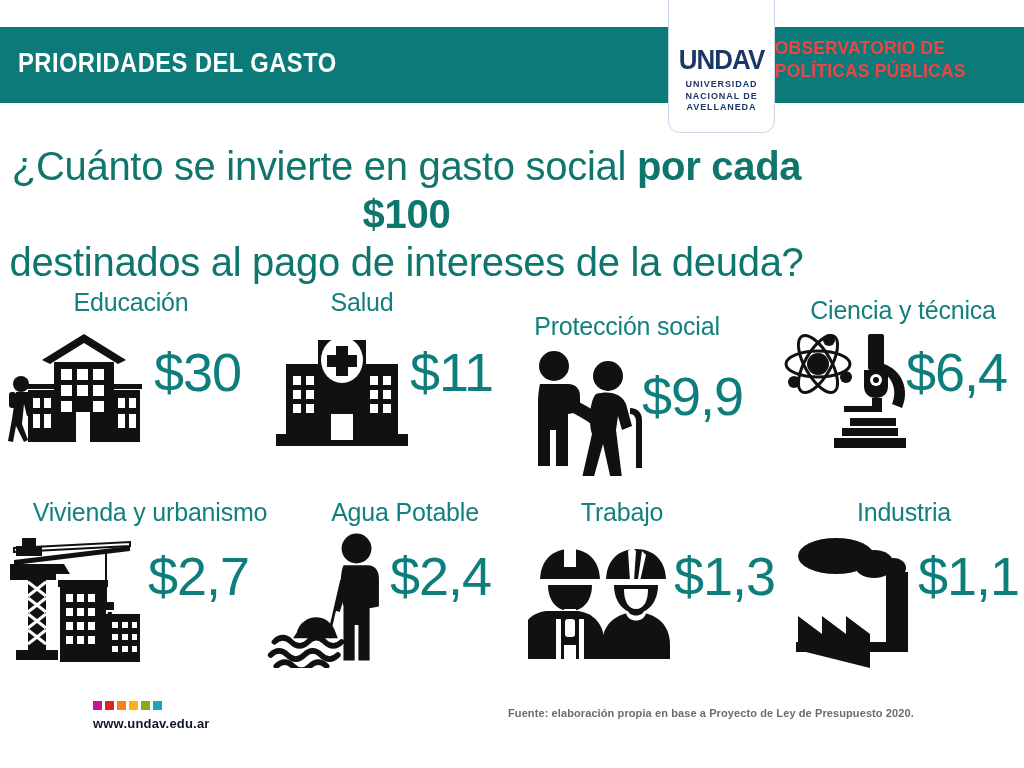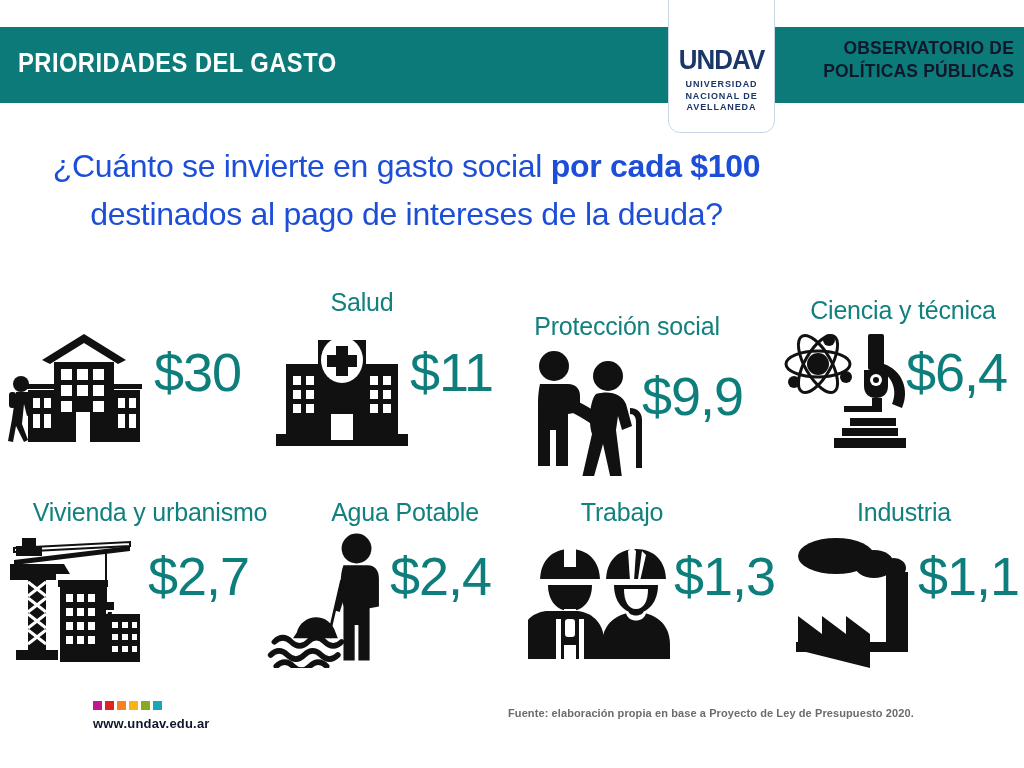--- a/index.html
+++ b/index.html
@@ -17,21 +17,21 @@
   }
   .header-title{
     position:absolute;left:18px;top:48px;
     color:#ffffff;font-size:27px;font-weight:bold;
     letter-spacing:0.5px;
     transform:scaleX(.88);transform-origin:left center;
     white-space:nowrap;
   }
   .obs-block{
     position:absolute;right:10px;top:36px;width:260px;
-    text-align:right;color:#0f172a;font-weight:bold;
+    color:#ef4444;font-weight:bold;
     font-size:19px;line-height:23px;letter-spacing:.2px;
   }
   .obs-block span{display:block;transform:scaleX(.92);transform-origin:right center;white-space:nowrap;}
 
   .logo-panel{
     position:absolute;left:668px;top:-4px;width:107px;height:137px;
     background:#ffffff;border:1px solid #c9d7e8;
     border-bottom-left-radius:12px;border-bottom-right-radius:12px;
     box-sizing:border-box;
   }
@@ -43,21 +43,21 @@
   .logo-sub{
     position:absolute;left:0;right:0;top:82px;text-align:center;
     color:#1b3668;font-weight:bold;font-size:9px;line-height:11.5px;
     letter-spacing:.9px;
   }
   .logo-sub span{display:block;}
 
   
   .question{
     position:absolute;left:0;top:142px;width:813px;text-align:center;
-    color:#1d4ed8;font-size:32px;line-height:48px;
+    color:#0f766e;font-size:40px;line-height:48px;
     letter-spacing:-.3px;
   }
   .question b{font-weight:bold;}
 
   
   .cell{position:absolute;}
   .cell .cat-label{
     position:absolute;left:0;width:100%;top:0;text-align:center;
     color:#11807e;font-size:25px;white-space:nowrap;letter-spacing:-.2px;
   }
@@ -109,20 +109,21 @@
       <span>AVELLANEDA</span>
     </div>
   </div>
 
   <div class="question">
     <div><span>¿Cuánto se invierte en gasto social </span><b>por cada $100</b></div>
     <div>destinados al pago de intereses de la deuda?</div>
   </div>
 
   <div class="cell" style="left:6px;top:288px;width:250px;height:180px;">
+    <div class="cat-label">Educación</div>
     <div class="icon-wrap">
       <svg viewBox="0 0 148 130" xmlns="http://www.w3.org/2000/svg">
         <g fill="#111111">
 
           <circle cx="15" cy="62" r="8"></circle>
           <path d="M10 70 h12 l4 22 -5 2 -3 -12 -2 20 6 16 -4 2 -8 -16 -3 16 -5 -1 4 -22 z"></path>
           <rect x="3" y="70" width="7" height="16" rx="3"></rect>
 
           <path d="M36 38 L78 12 L120 38 L112 42 L78 21 L44 42 Z"></path>
 

